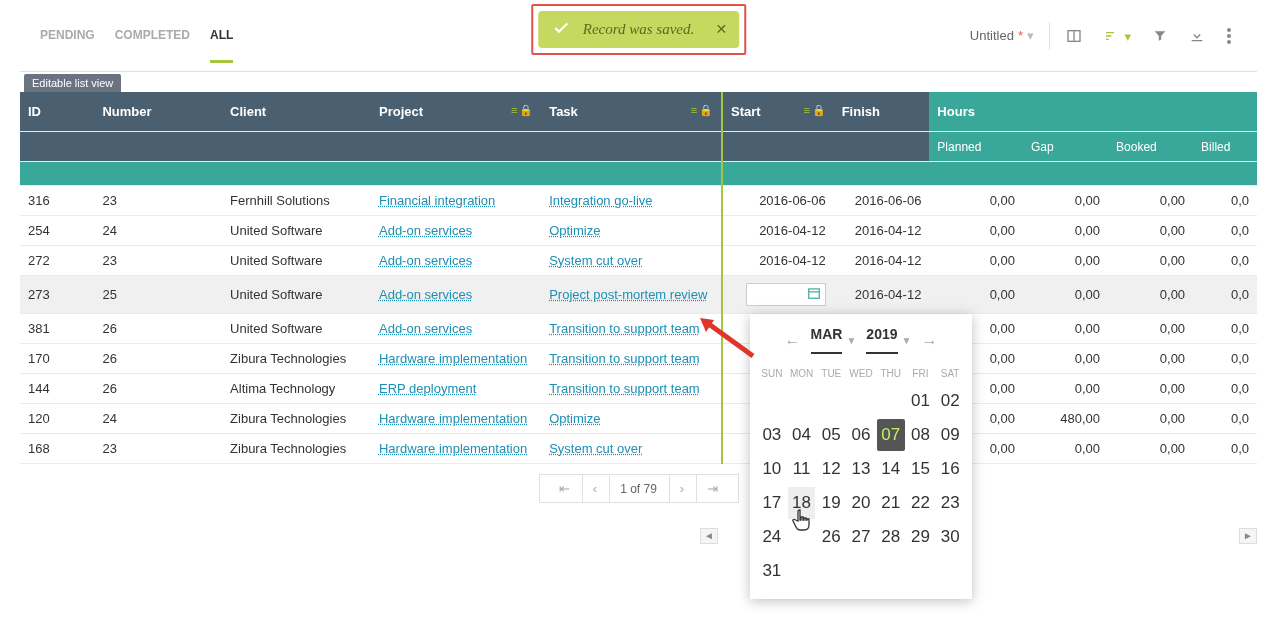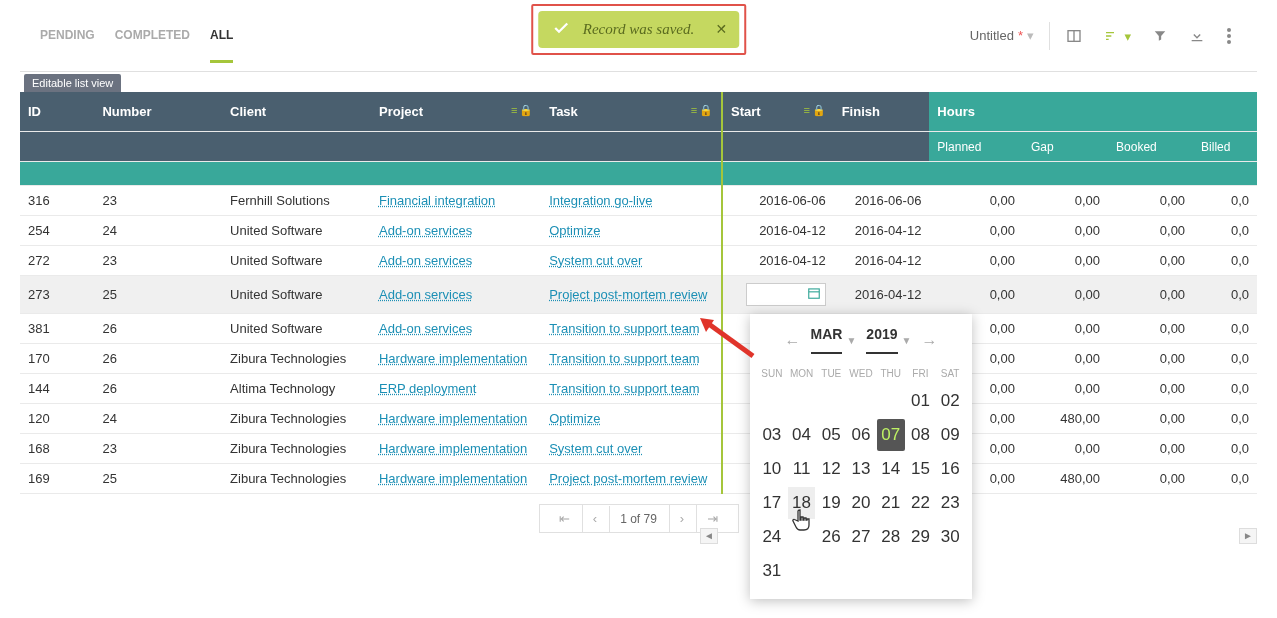--- a/index.html
+++ b/index.html
@@ -302,33 +302,20 @@
           <td>Zibura Technologies</td>
           <td class="link">Hardware implementation</td>
           <td class="link">System cut over</td>
           <td class="vsep num"></td>
           <td class="num"></td>
           <td class="num">0,00</td>
           <td class="num">0,00</td>
           <td class="num">0,00</td>
           <td class="num">0,0</td>
         </tr>
-        <tr>
-          <td>169</td>
-          <td>25</td>
-          <td>Zibura Technologies</td>
-          <td class="link">Hardware implementation</td>
-          <td class="link">Project post-mortem review</td>
-          <td class="vsep num"></td>
-          <td class="num"></td>
-          <td class="num">0,00</td>
-          <td class="num">480,00</td>
-          <td class="num">0,00</td>
-          <td class="num">0,0</td>
-        </tr>
       </tbody>
 </table>
 </div>
 
 <div class="datepicker">
   <div class="dp-head">
     <span class="dp-arrow">←</span>
     <span class="dp-mon">
         <span>MAR</span>
         <span class="dp-dd">▼</span>

